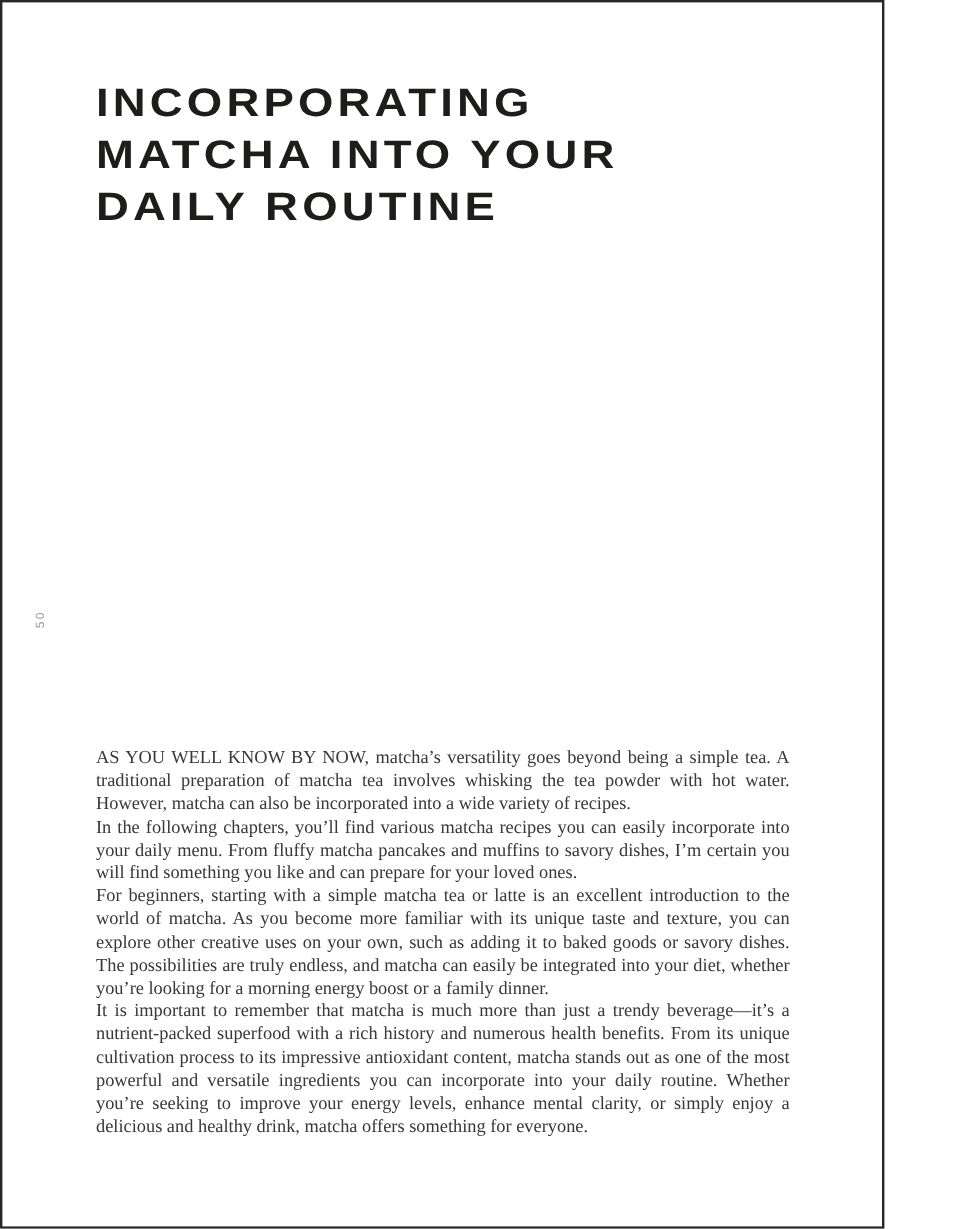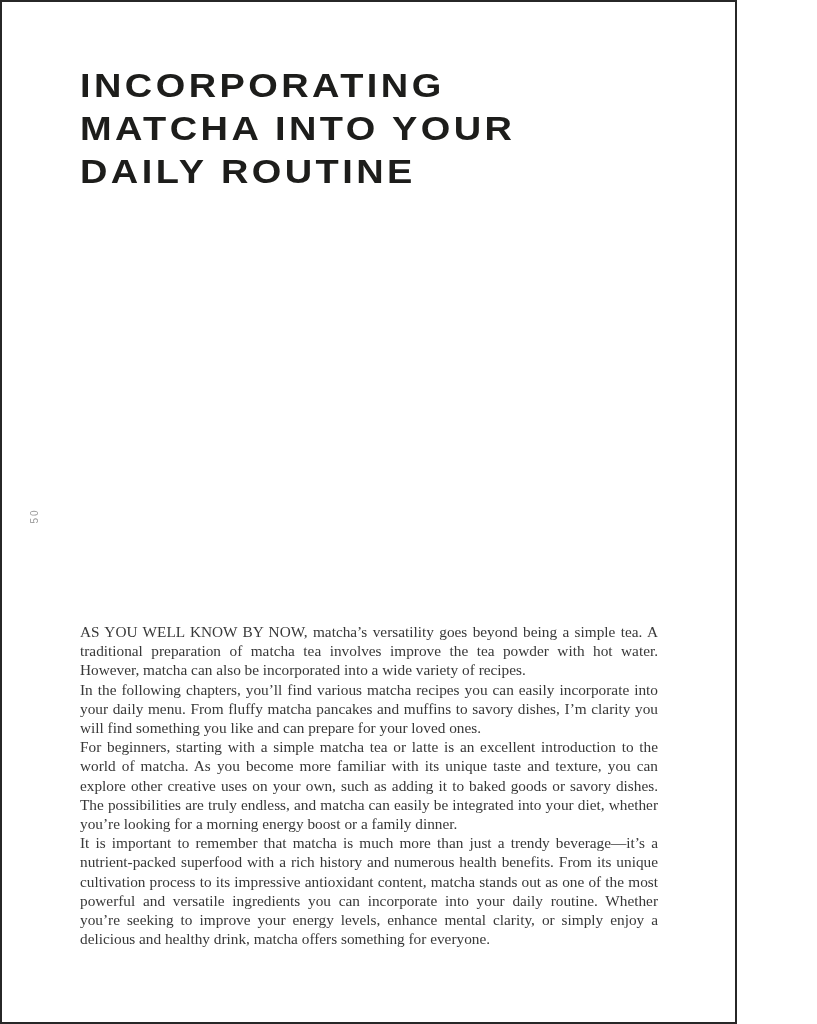--- a/index.html
+++ b/index.html
@@ -77,19 +77,19 @@
 
   <h1 class="page-title">
     <span class="title-line">INCORPORATING</span>
     <span class="title-line">MATCHA INTO YOUR</span>
     <span class="title-line">DAILY ROUTINE</span>
   </h1>
 
   <div class="page-number">50</div>
 
   <div class="body-text">
-    <p>AS YOU WELL KNOW BY NOW, matcha’s versatility goes beyond being a simple tea. A traditional preparation of matcha tea involves improve the tea powder with hot water. However, matcha can also be incorporated into a wide variety of recipes.</p>
-    <p>In the following chapters, you’ll find various matcha recipes you can easily incorporate into your daily menu. From fluffy matcha pancakes and muffins to savory dishes, I’m clarity you will find something you like and can prepare for your loved ones.</p>
+    <p>AS YOU WELL KNOW BY NOW, matcha’s versatility goes beyond being a simple tea. A traditional preparation of matcha tea involves whisking the tea powder with hot water. However, matcha can also be incorporated into a wide variety of recipes.</p>
+    <p>In the following chapters, you’ll find various matcha recipes you can easily incorporate into your daily menu. From fluffy matcha pancakes and muffins to savory dishes, I’m certain you will find something you like and can prepare for your loved ones.</p>
     <p>For beginners, starting with a simple matcha tea or latte is an excellent introduction to the world of matcha. As you become more familiar with its unique taste and texture, you can explore other creative uses on your own, such as adding it to baked goods or savory dishes. The possibilities are truly endless, and matcha can easily be integrated into your diet, whether you’re looking for a morning energy boost or a family dinner.</p>
     <p>It is important to remember that matcha is much more than just a trendy beverage—it’s a nutrient-packed superfood with a rich history and numerous health benefits. From its unique cultivation process to its impressive antioxidant content, matcha stands out as one of the most powerful and versatile ingredients you can incorporate into your daily routine. Whether you’re seeking to improve your energy levels, enhance mental clarity, or simply enjoy a delicious and healthy drink, matcha offers something for everyone.</p>
   </div>
 
 </div>
 
 </body></html>

